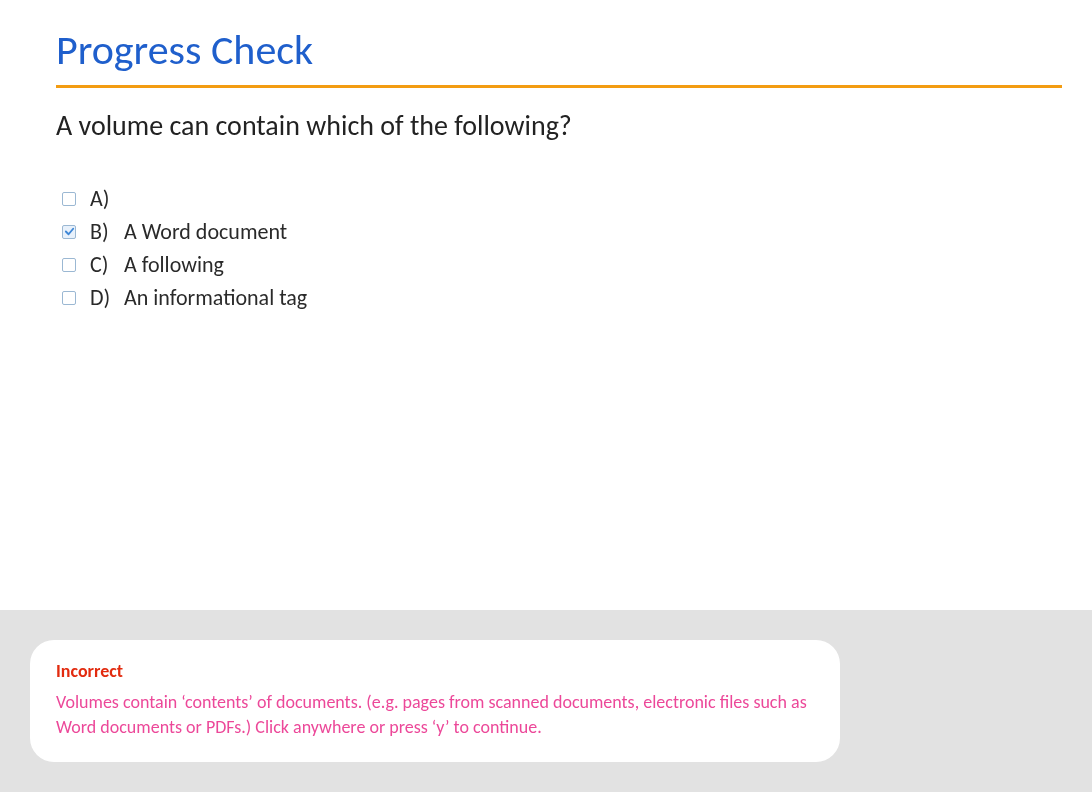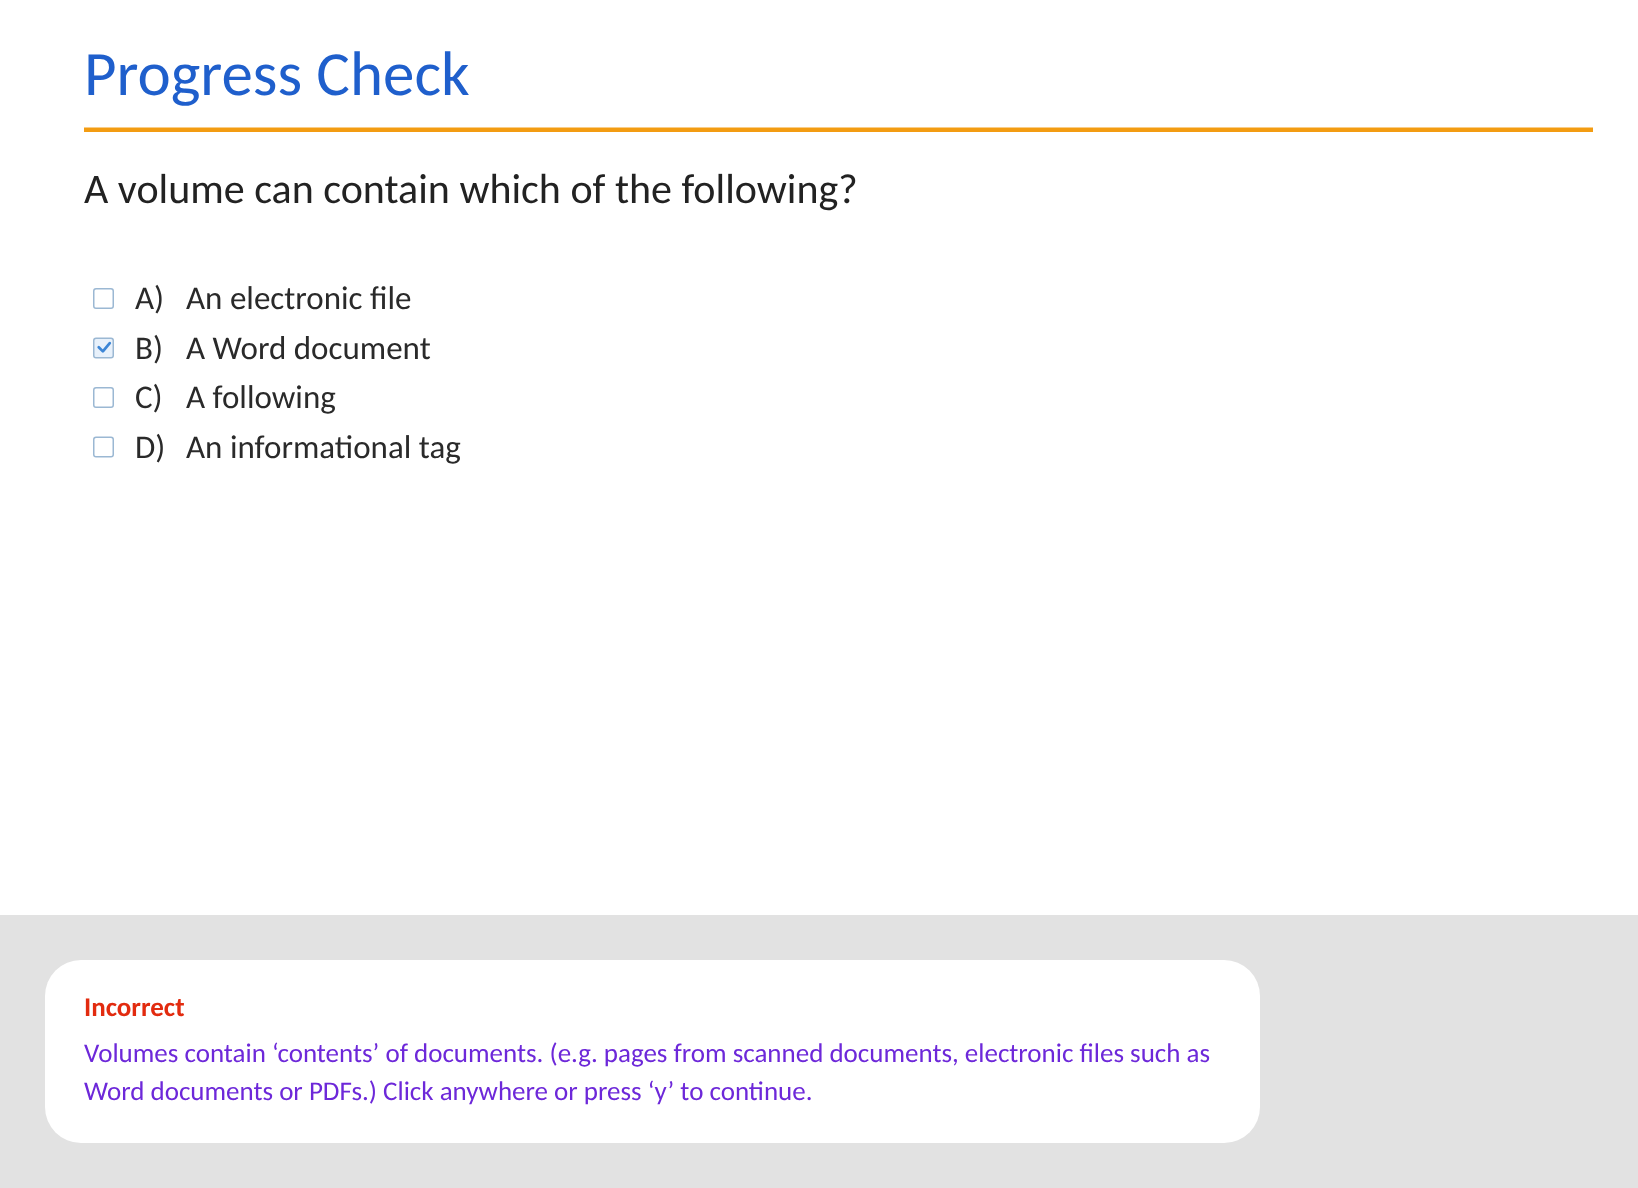--- a/index.html
+++ b/index.html
@@ -94,21 +94,21 @@
       flex: 1;
       max-width: 810px;
     }
     .feedback-title {
       color: #e22b0f;
       font-weight: bold;
       font-size: 18px;
       margin-bottom: 8px;
     }
     .feedback-text {
-      color: #6d28d9;
+      color: #ec4899;
       font-size: 18px;
       line-height: 1.4;
     }
     .submit-button {
       background: #2f83e6;
       color: #fff;
       border: none;
       font-size: 20px;
       padding: 10px 28px;
       cursor: pointer;
@@ -125,21 +125,20 @@
   <hr class="divider">
   <div class="question-text">A volume can contain which of the following?</div>
 
   <div class="options">
     <div class="option-row">
       <span class="checkbox">
         
       </span>
       <span class="option-label">
         <span class="option-letter">A)</span>
-        <span>An electronic file</span>
       </span>
     </div>
     <div class="option-row">
       <span class="checkbox checked">
         <svg viewBox="0 0 12 12">
             <path d="M2 6 L5 9 L10 3" stroke="#3d86d6" stroke-width="2" fill="none" stroke-linecap="round" stroke-linejoin="round"></path>
           </svg>
       </span>
       <span class="option-label">
         <span class="option-letter">B)</span>

